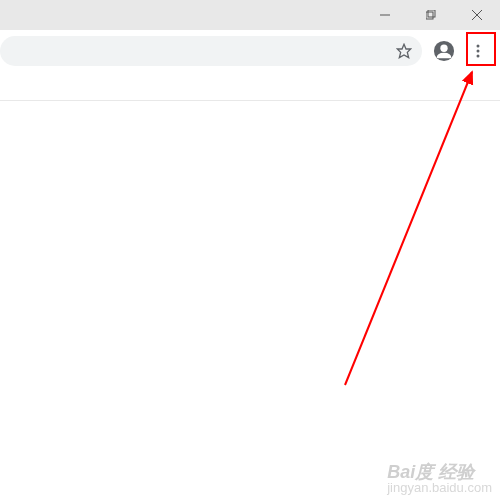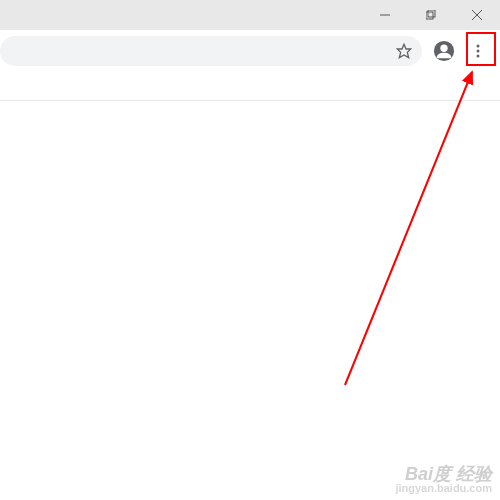--- a/index.html
+++ b/index.html
@@ -95,25 +95,25 @@
     }
     .watermark {
       position: absolute;
       bottom: 6px;
       right: 8px;
       color: #cfcfcf;
       font-size: 18px;
       font-weight: bold;
       font-style: italic;
       line-height: 1;
-      text-align: right;
+      text-align: left;
     }
     .watermark-sub {
-      font-size: 11px;
-      font-weight: bold;
+      font-size: 13px;
+      font-weight: normal;
       font-style: normal;
       display: block;
       color: #d8d8d8;
     }
   </style>
 </head>
 <body>
 
 <div class="title-bar">
   <div class="title-btn">

